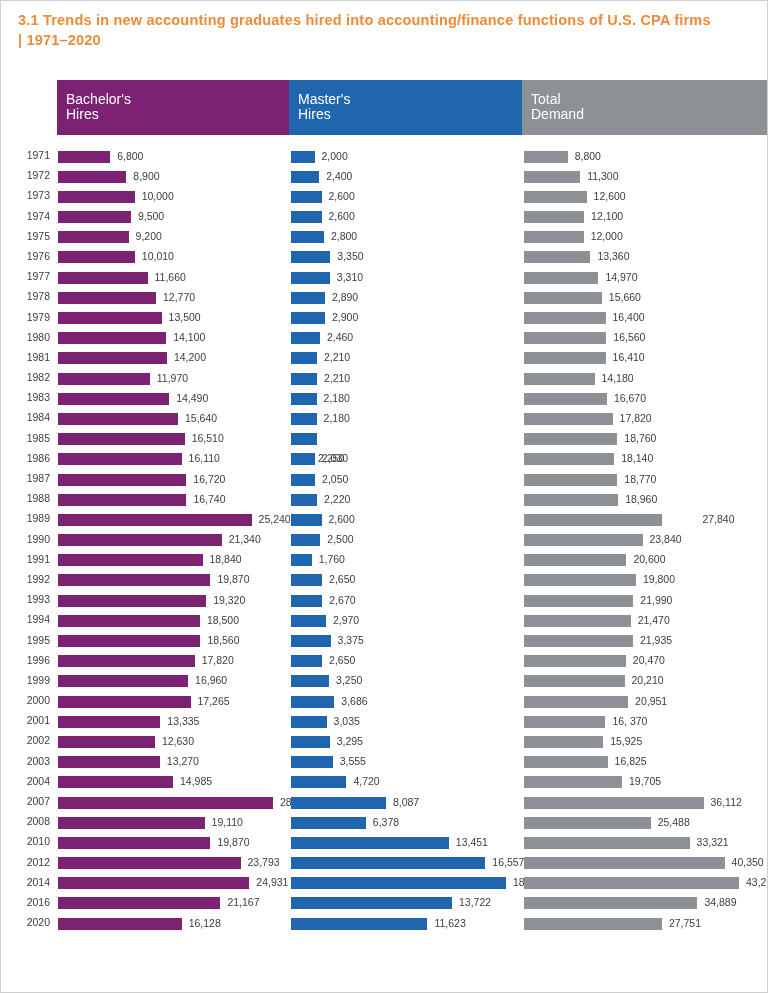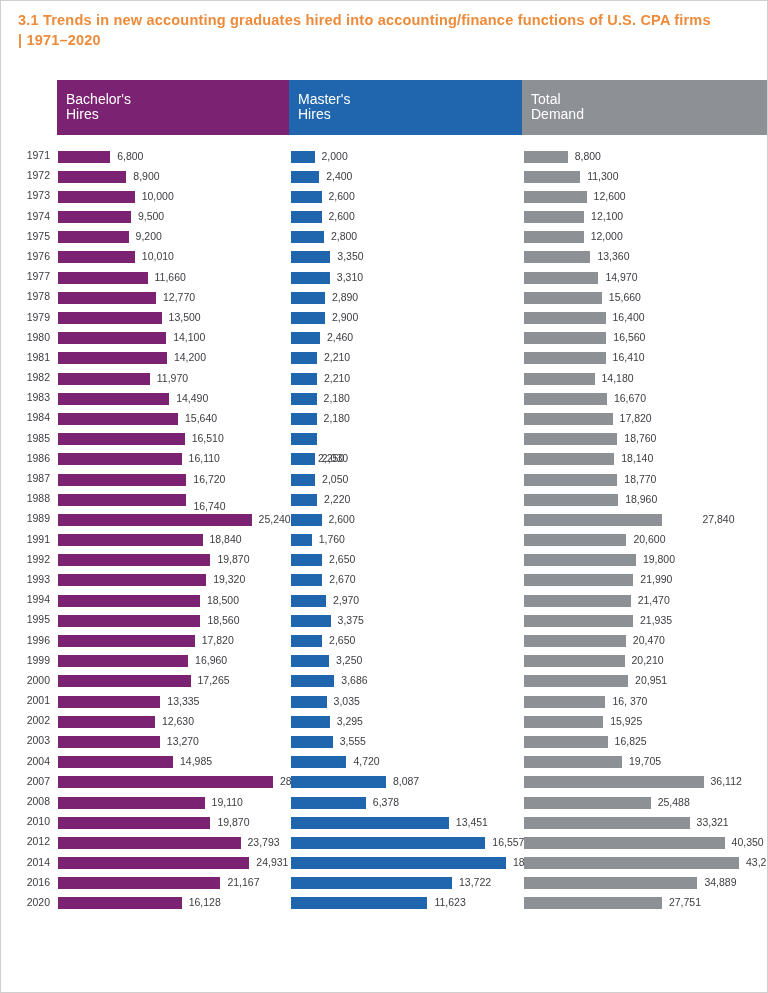--- a/index.html
+++ b/index.html
@@ -352,21 +352,21 @@
         </div>
         <div class="barwrap c3">
           <div class="bar b3" style="width: 93.3px;"></div>
           <div class="val" style="left: 100.3px;">18,770</div>
         </div>
       </div>
       <div class="row">
         <div class="year">1988</div>
         <div class="barwrap c1">
           <div class="bar b1" style="width: 128.4px;"></div>
-          <div class="val" style="left: 135.4px; margin-top: 7px;">16,740</div>
+          <div class="val" style="left: 135.4px;">16,740</div>
         </div>
         <div class="barwrap c2">
           <div class="bar b2" style="width: 26.1px;"></div>
           <div class="val" style="left: 33.1px;">2,220</div>
         </div>
         <div class="barwrap c3">
           <div class="bar b3" style="width: 94.2px;"></div>
           <div class="val" style="left: 101.2px;">18,960</div>
         </div>
       </div>
@@ -376,20 +376,35 @@
           <div class="bar b1" style="width: 193.6px;"></div>
           <div class="val" style="left: 200.6px;">25,240</div>
         </div>
         <div class="barwrap c2">
           <div class="bar b2" style="width: 30.5px;"></div>
           <div class="val" style="left: 37.5px;">2,600</div>
         </div>
         <div class="barwrap c3">
           <div class="bar b3" style="width: 138.4px;"></div>
           <div class="val" style="left: 145.4px; margin-left: 33px;">27,840</div>
+        </div>
+      </div>
+      <div class="row">
+        <div class="year">1990</div>
+        <div class="barwrap c1">
+          <div class="bar b1" style="width: 163.7px;"></div>
+          <div class="val" style="left: 170.7px;">21,340</div>
+        </div>
+        <div class="barwrap c2">
+          <div class="bar b2" style="width: 29.3px;"></div>
+          <div class="val" style="left: 36.3px;">2,500</div>
+        </div>
+        <div class="barwrap c3">
+          <div class="bar b3" style="width: 118.5px;"></div>
+          <div class="val" style="left: 125.5px;">23,840</div>
         </div>
       </div>
       <div class="row">
         <div class="year">1991</div>
         <div class="barwrap c1">
           <div class="bar b1" style="width: 144.5px;"></div>
           <div class="val" style="left: 151.5px;">18,840</div>
         </div>
         <div class="barwrap c2">
           <div class="bar b2" style="width: 20.7px;"></div>

